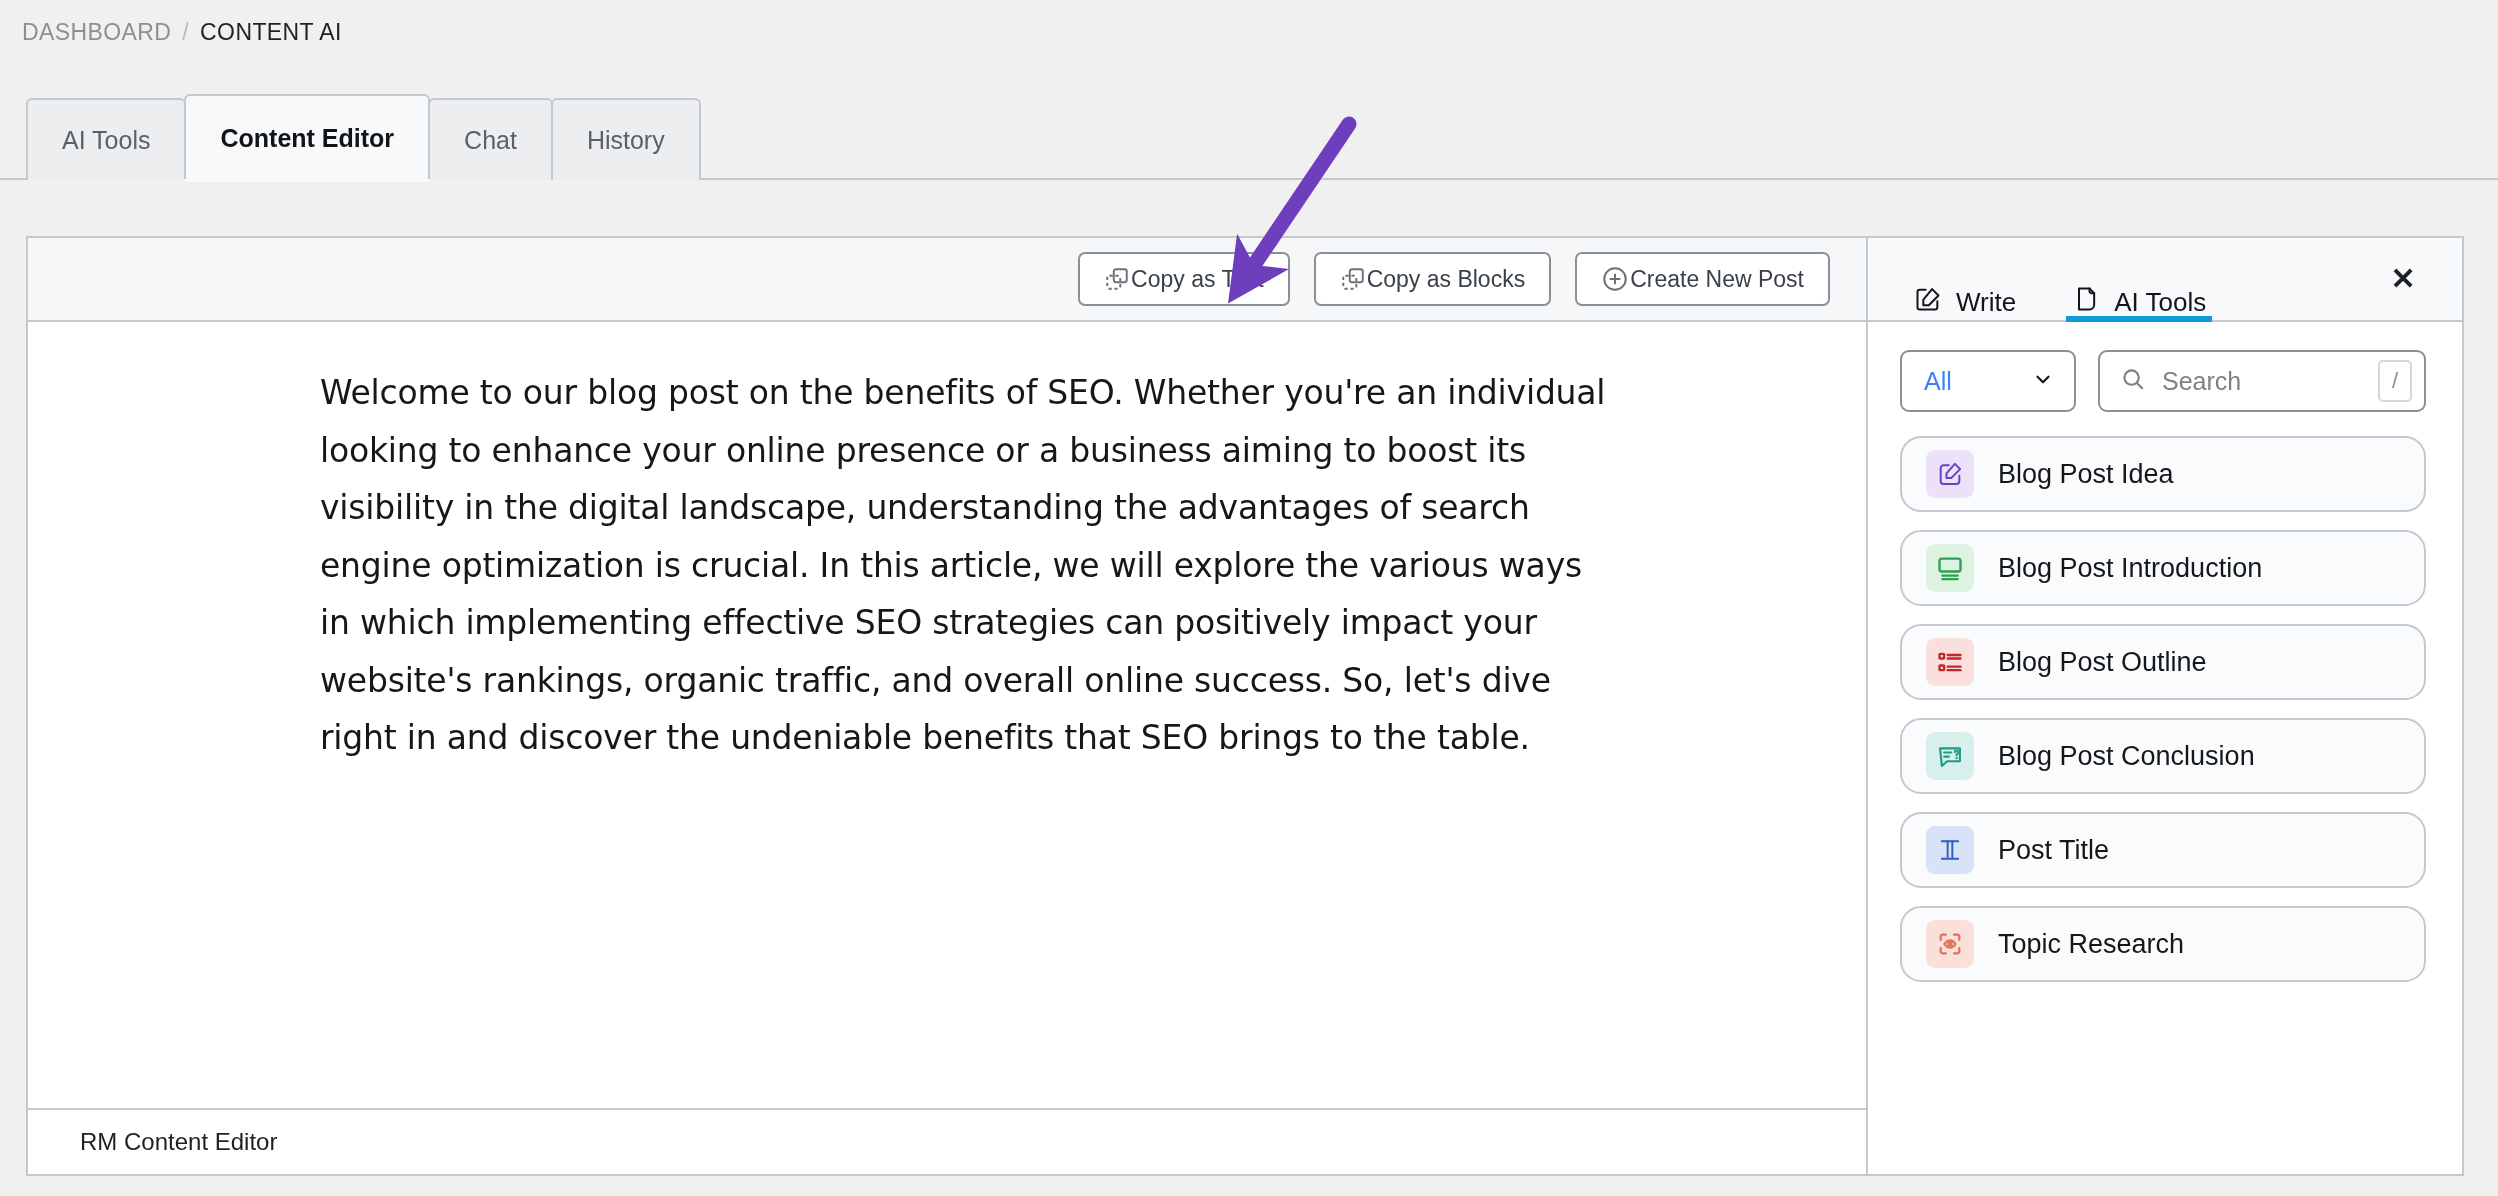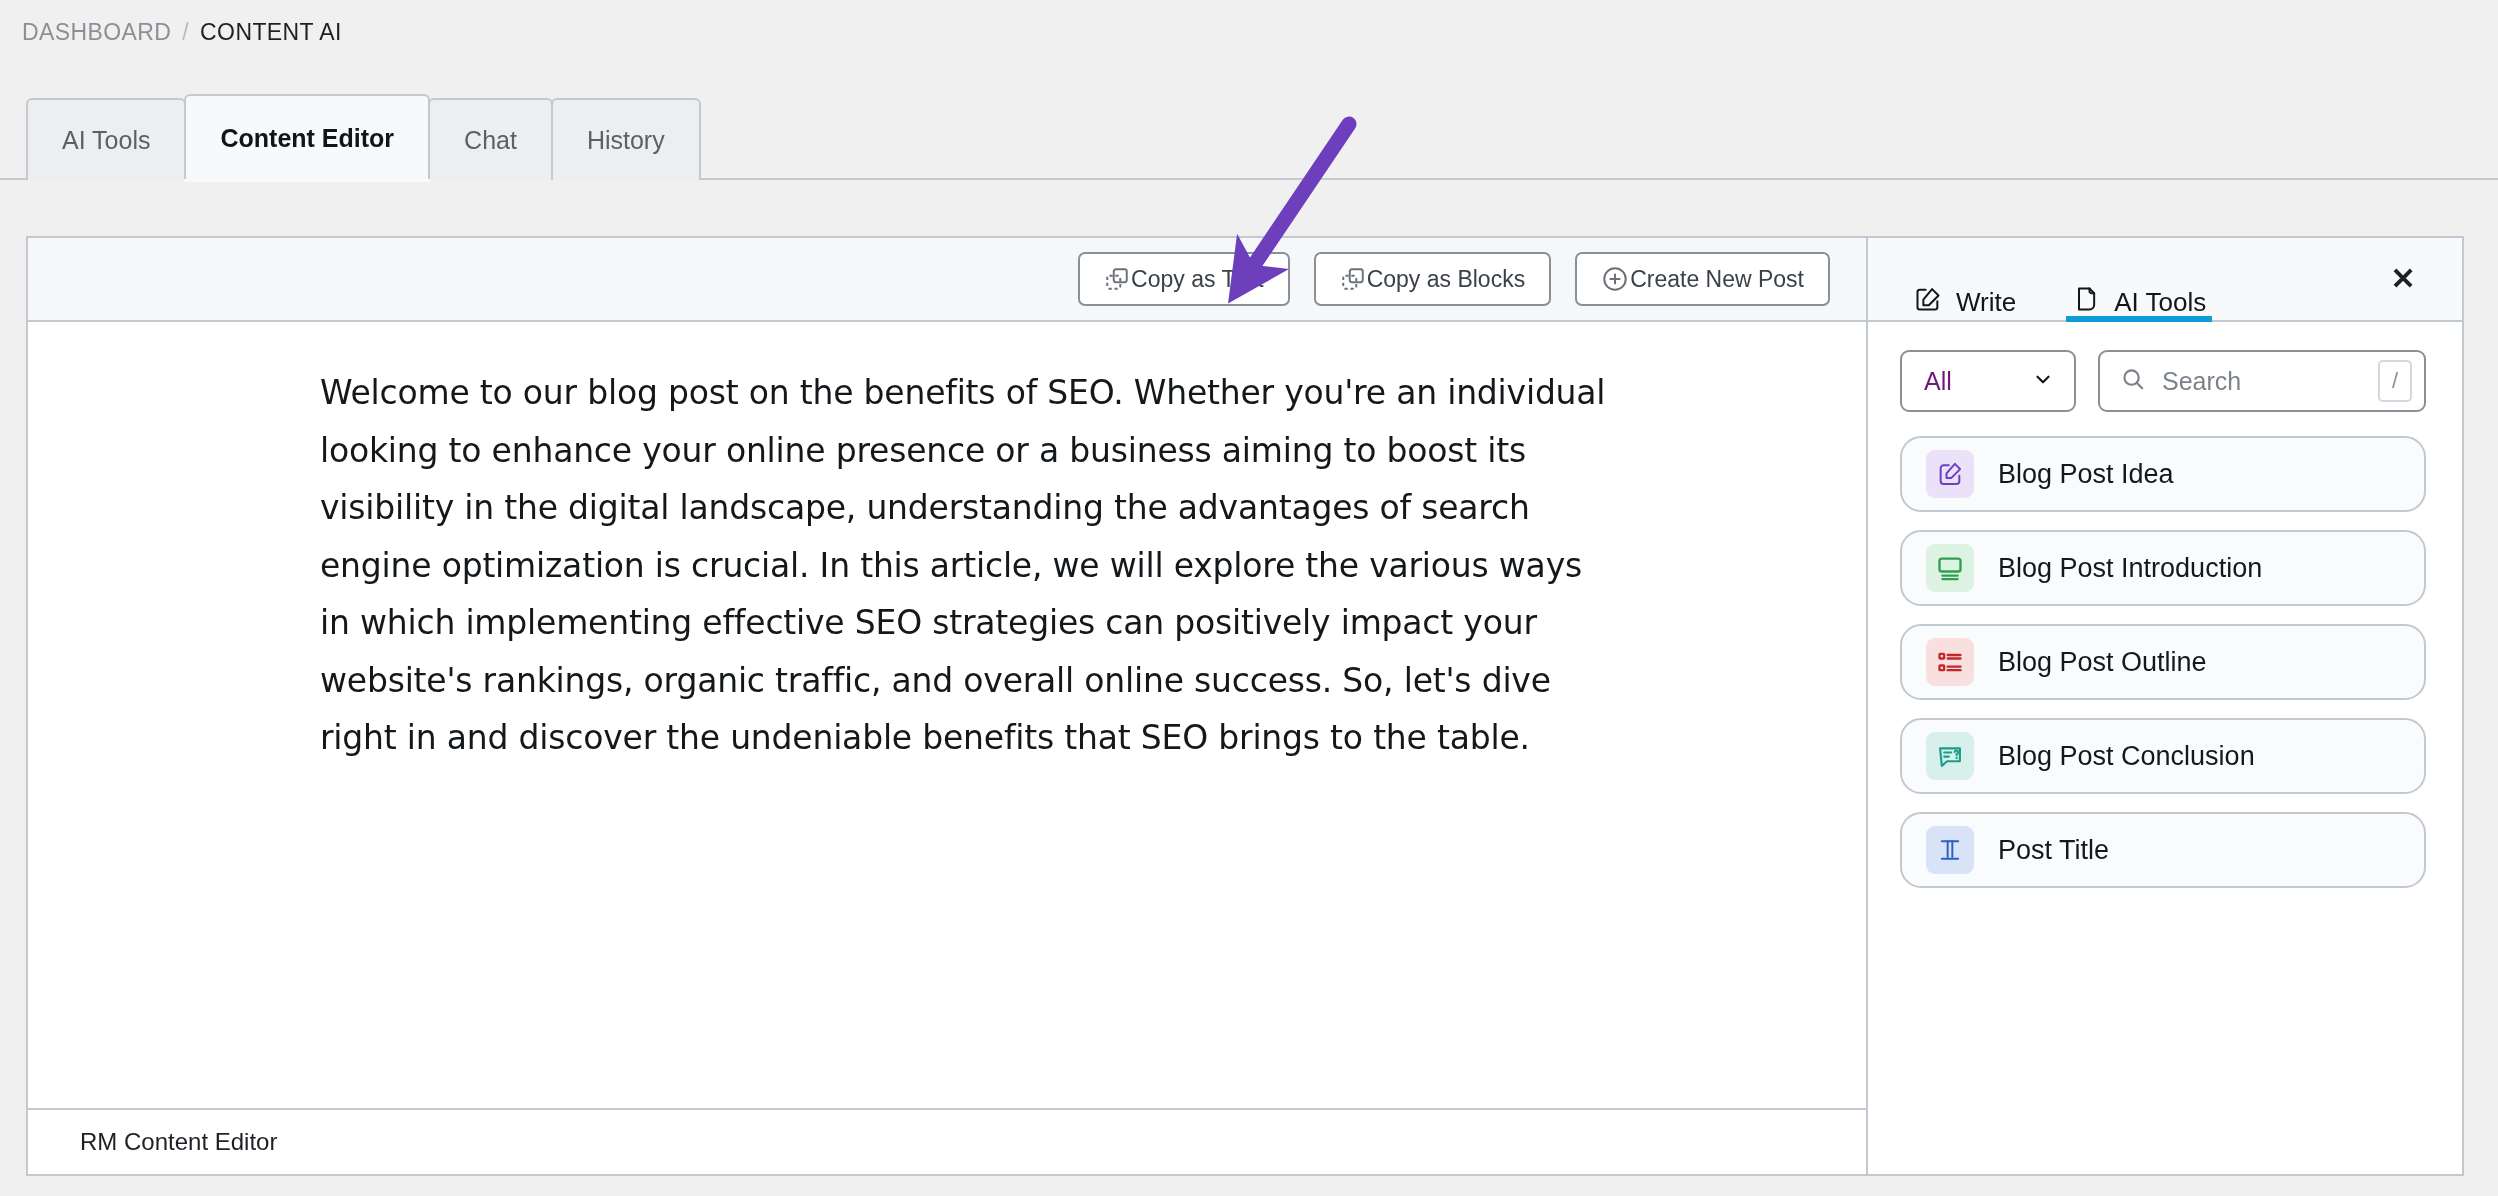--- a/index.html
+++ b/index.html
@@ -236,21 +236,21 @@
     display: flex;
     align-items: center;
     justify-content: space-between;
     width: 176px;
     height: 62px;
     padding: 0 20px 0 22px;
     background: #ffffff;
     border: 2px solid #8a9097;
     border-radius: 9px;
     font-size: 25px;
-    color: #701a75;
+    color: #3b82f6;
     cursor: pointer;
   }
   .search-box {
     flex: 1;
     display: flex;
     align-items: center;
     gap: 16px;
     height: 62px;
     padding: 0 12px 0 20px;
     background: #ffffff;
@@ -495,20 +495,33 @@
             <svg width="28" height="28" viewBox="0 0 24 24" fill="none" stroke="#2d5fc4" stroke-width="1.7" stroke-linecap="round">
               <line x1="5" y1="4.5" x2="19" y2="4.5"></line>
               <line x1="10" y1="4.5" x2="10" y2="18"></line>
               <line x1="14" y1="4.5" x2="14" y2="18"></line>
               <line x1="5" y1="19.5" x2="19" y2="19.5"></line>
             </svg>
           </span>
           <span class="tool-label">Post Title</span>
         </div>
 
+        <div class="tool-item">
+          <span class="tool-icon" style="background:#fbe0d9">
+            <svg width="28" height="28" viewBox="0 0 24 24" fill="none" stroke="#e2705a" stroke-width="1.9" stroke-linecap="round" stroke-linejoin="round">
+              <path d="M4 8.5V6a2 2 0 0 1 2-2h2.5"></path>
+              <path d="M20 8.5V6a2 2 0 0 0-2-2h-2.5"></path>
+              <path d="M4 15.5V18a2 2 0 0 0 2 2h2.5"></path>
+              <path d="M20 15.5V18a2 2 0 0 1-2 2h-2.5"></path>
+              <path d="M7.2 12S9.3 8.8 12 8.8 16.8 12 16.8 12 14.7 15.2 12 15.2 7.2 12 7.2 12z"></path>
+              <circle cx="12" cy="12" r="1.45"></circle>
+            </svg>
+          </span>
+          <span class="tool-label">Topic Research</span>
+        </div>
 
       </div>
     </div>
   </div>
 
   <svg class="annot">
     <defs>
       <marker id="arrowhead" markerWidth="4.2" markerHeight="4.2" refX="1.1" refY="2.1" orient="auto">
         <path d="M0,0 L4.2,2.1 L0,4.2 L1.1,2.1 Z" fill="#6d3fbd"></path>
       </marker>

